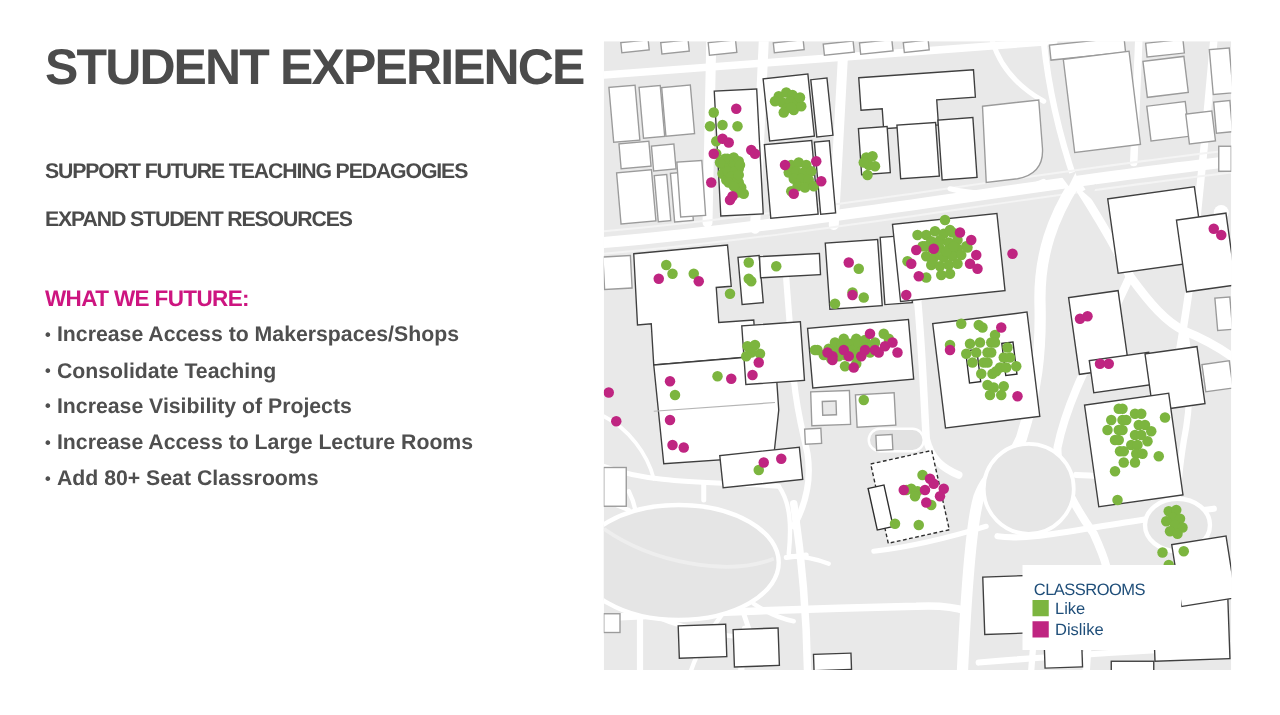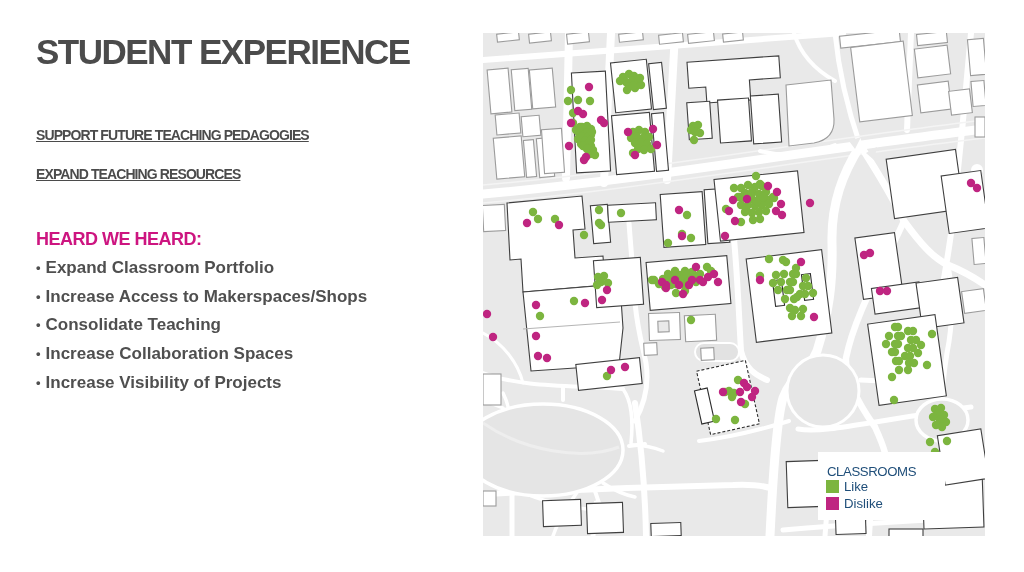--- a/index.html
+++ b/index.html
@@ -1,55 +1,55 @@
 <!DOCTYPE html>
 <html><head>
 <meta charset="utf-8">
 <style>
   html,body { margin:0; padding:0; background:#ffffff; }
   body { width:1024px; height:572px; position:relative; overflow:hidden;
          font-family:"Liberation Sans", sans-serif; }
-  .title { position:absolute; left:36px; top:32px; font-size:35px; font-weight:bold;
+  .title { position:absolute; left:36px; top:32px; font-size:40px; font-weight:bold;
             color:#4b4b4b; letter-spacing:-1.5px;text-align:right; }
-  .sub { position:absolute; left:36px; font-size:14px; font-weight:bold; color:#4b4b4b;
-          letter-spacing:-0.9px;text-decoration:underline; }
+  .sub { position:absolute; left:36px; font-size:17px; font-weight:bold; color:#4b4b4b;
+          letter-spacing:-0.9px; }
   .pink { position:absolute; left:36px; top:229px; font-size:18px; font-weight:bold;
            color:#cd1580; letter-spacing:-0.5px; }
   .list { position:absolute; left:36px; top:254px; font-size:17px; font-weight:bold;
            color:#4f4f4f; line-height:28.7px; }
   .li .b { font-size:13px; margin-right:5px; vertical-align:1px; }
   .map { position:absolute; left:483px; top:33px; }
 </style>
 </head>
 <body>
 
 <div class="title">STUDENT EXPERIENCE</div>
 
 <div class="sub" style="top:127px;">SUPPORT FUTURE TEACHING PEDAGOGIES</div>
 
-<div class="sub" style="top:166px;">EXPAND TEACHING RESOURCES</div>
-
-<div class="pink">HEARD WE HEARD:</div>
+<div class="sub" style="top:166px;">EXPAND STUDENT RESOURCES</div>
+
+<div class="pink">WHAT WE FUTURE:</div>
 
 <div class="list">
 
-<div class="li"><span class="b">•</span>Expand Classroom Portfolio</div>
 
 
 <div class="li"><span class="b">•</span>Increase Access to Makerspaces/Shops</div>
 
 
 <div class="li"><span class="b">•</span>Consolidate Teaching</div>
 
-<div class="li"><span class="b">•</span>Increase Collaboration Spaces</div>
 
 
 <div class="li"><span class="b">•</span>Increase Visibility of Projects</div>
 
-
+<div class="li"><span class="b">•</span>Increase Access to Large Lecture Rooms</div>
+
+<div class="li"><span class="b">•</span>Add 80+ Seat Classrooms</div>
 </div>
 
 <svg class="map" width="502" height="503" viewBox="0 0 502 503">
 
 <rect x="0" y="0" width="502" height="503" fill="#e9e9e9"></rect>
 
 <path d="M0,27 L360,0" fill="none" stroke="#ffffff" stroke-width="6" stroke-linecap="round"></path>
 
 <path d="M86,0 L83,145" fill="none" stroke="#ffffff" stroke-width="8" stroke-linecap="round"></path>
 

